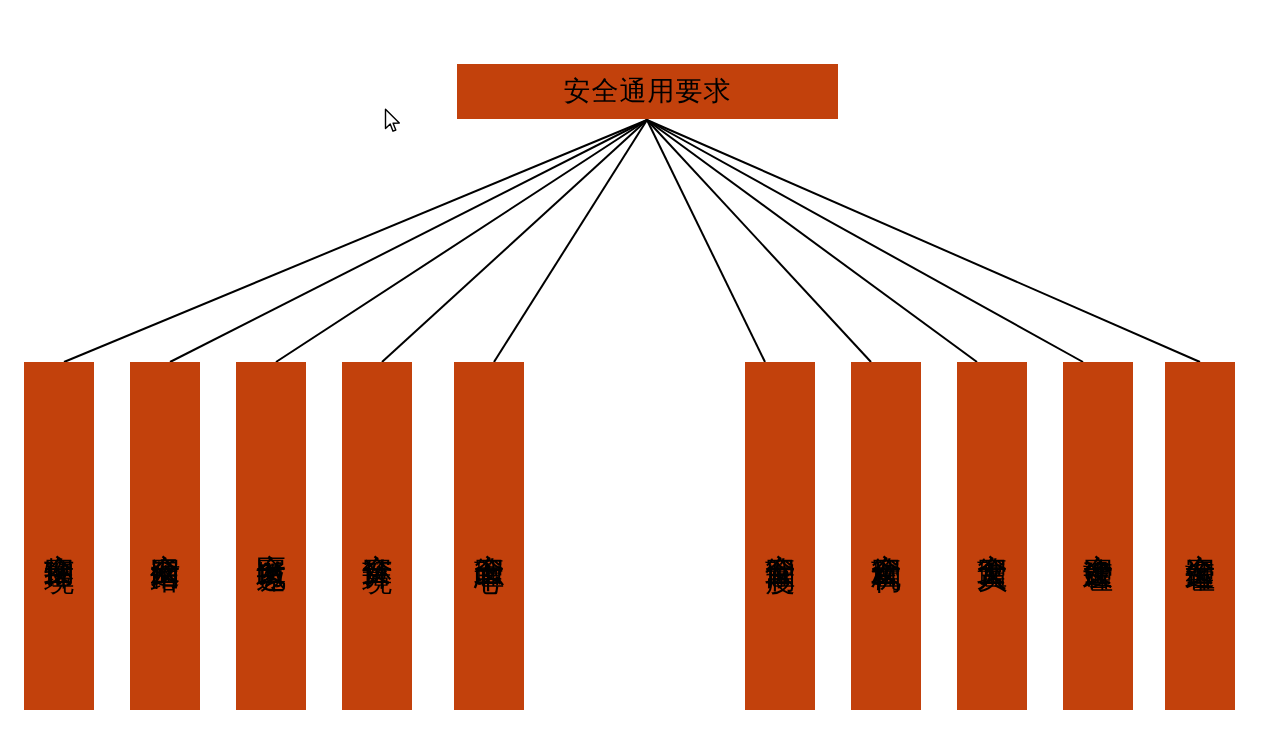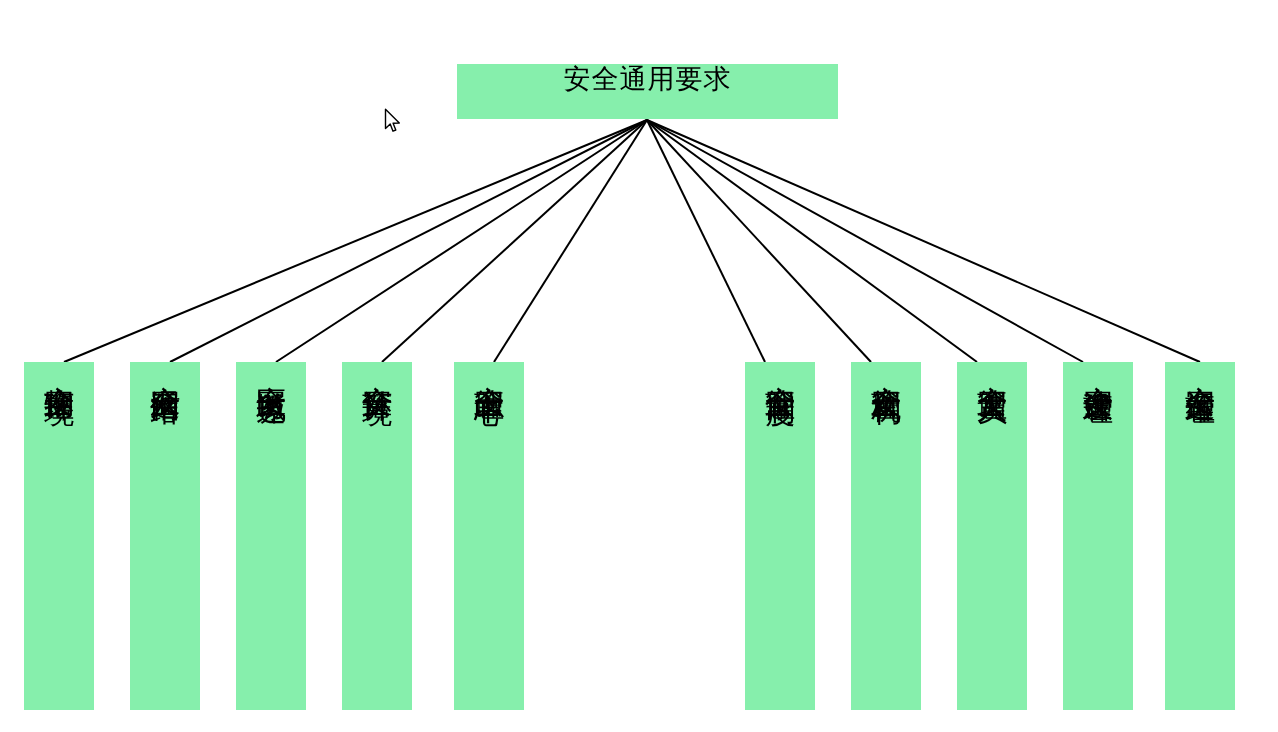--- a/index.html
+++ b/index.html
@@ -21,24 +21,26 @@
   #connector-layer {
     position: absolute;
     left: 0;
     top: 0;
     width: 1278px;
     height: 732px;
     pointer-events: none;
   }
   .node {
     position: absolute;
-    background: #86efac;
+    background: #c2410c;
     box-sizing: border-box;
     display: flex;
+    align-items: center;
     justify-content: center;
+    font-family: Liberation Serif, serif;
   }
   .node-root {
     left: 457px;
     top: 64px;
     width: 381px;
     height: 55px;
   }
   .node-root .node-label {
     font-size: 27px;
     line-height: 1.1;

